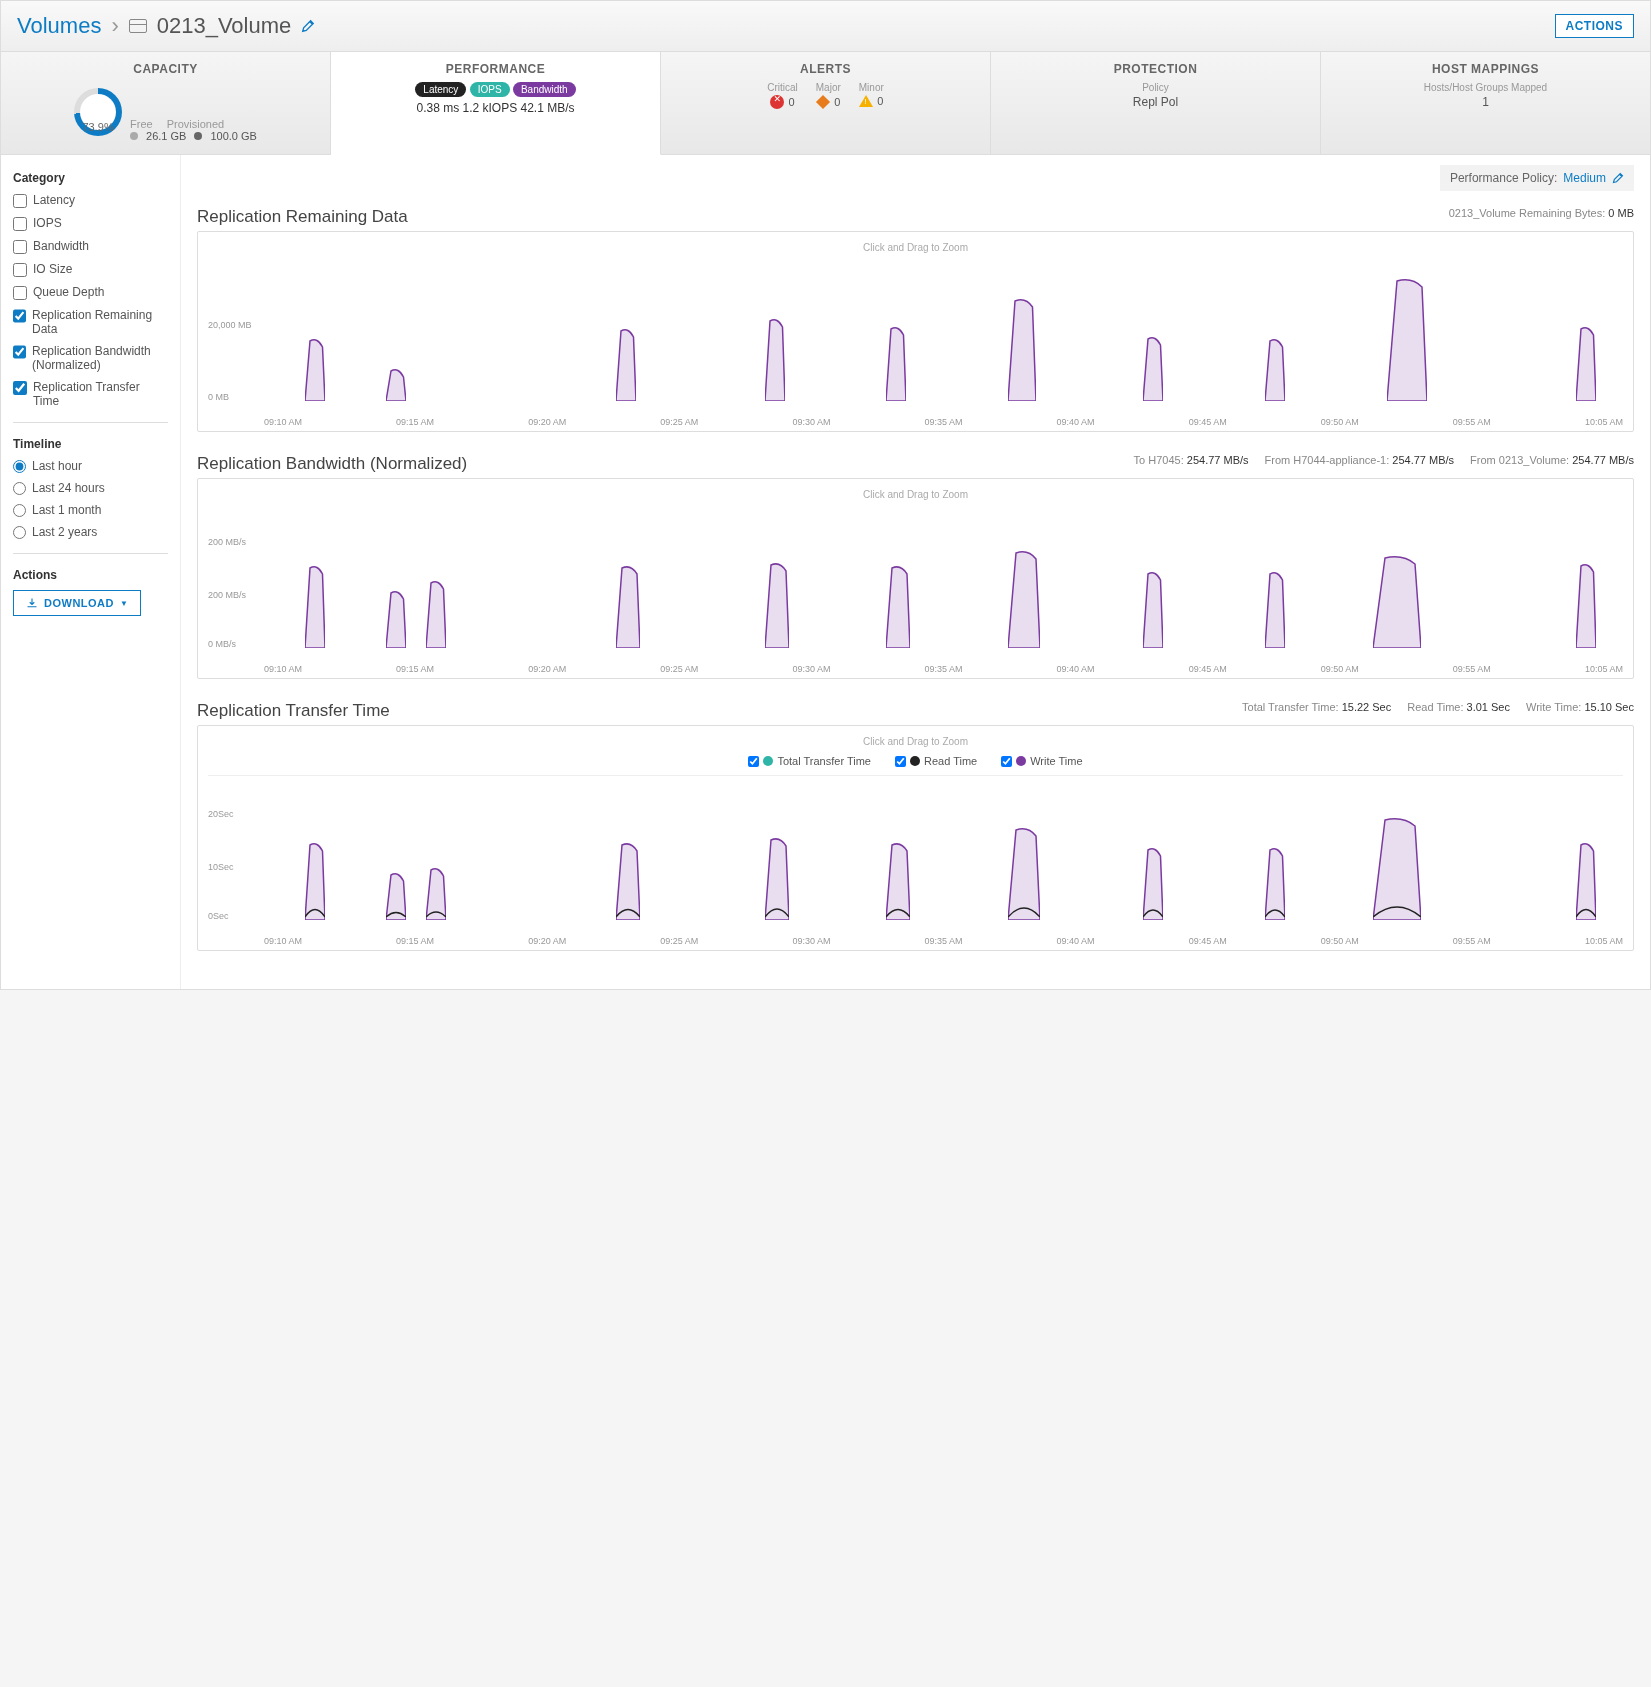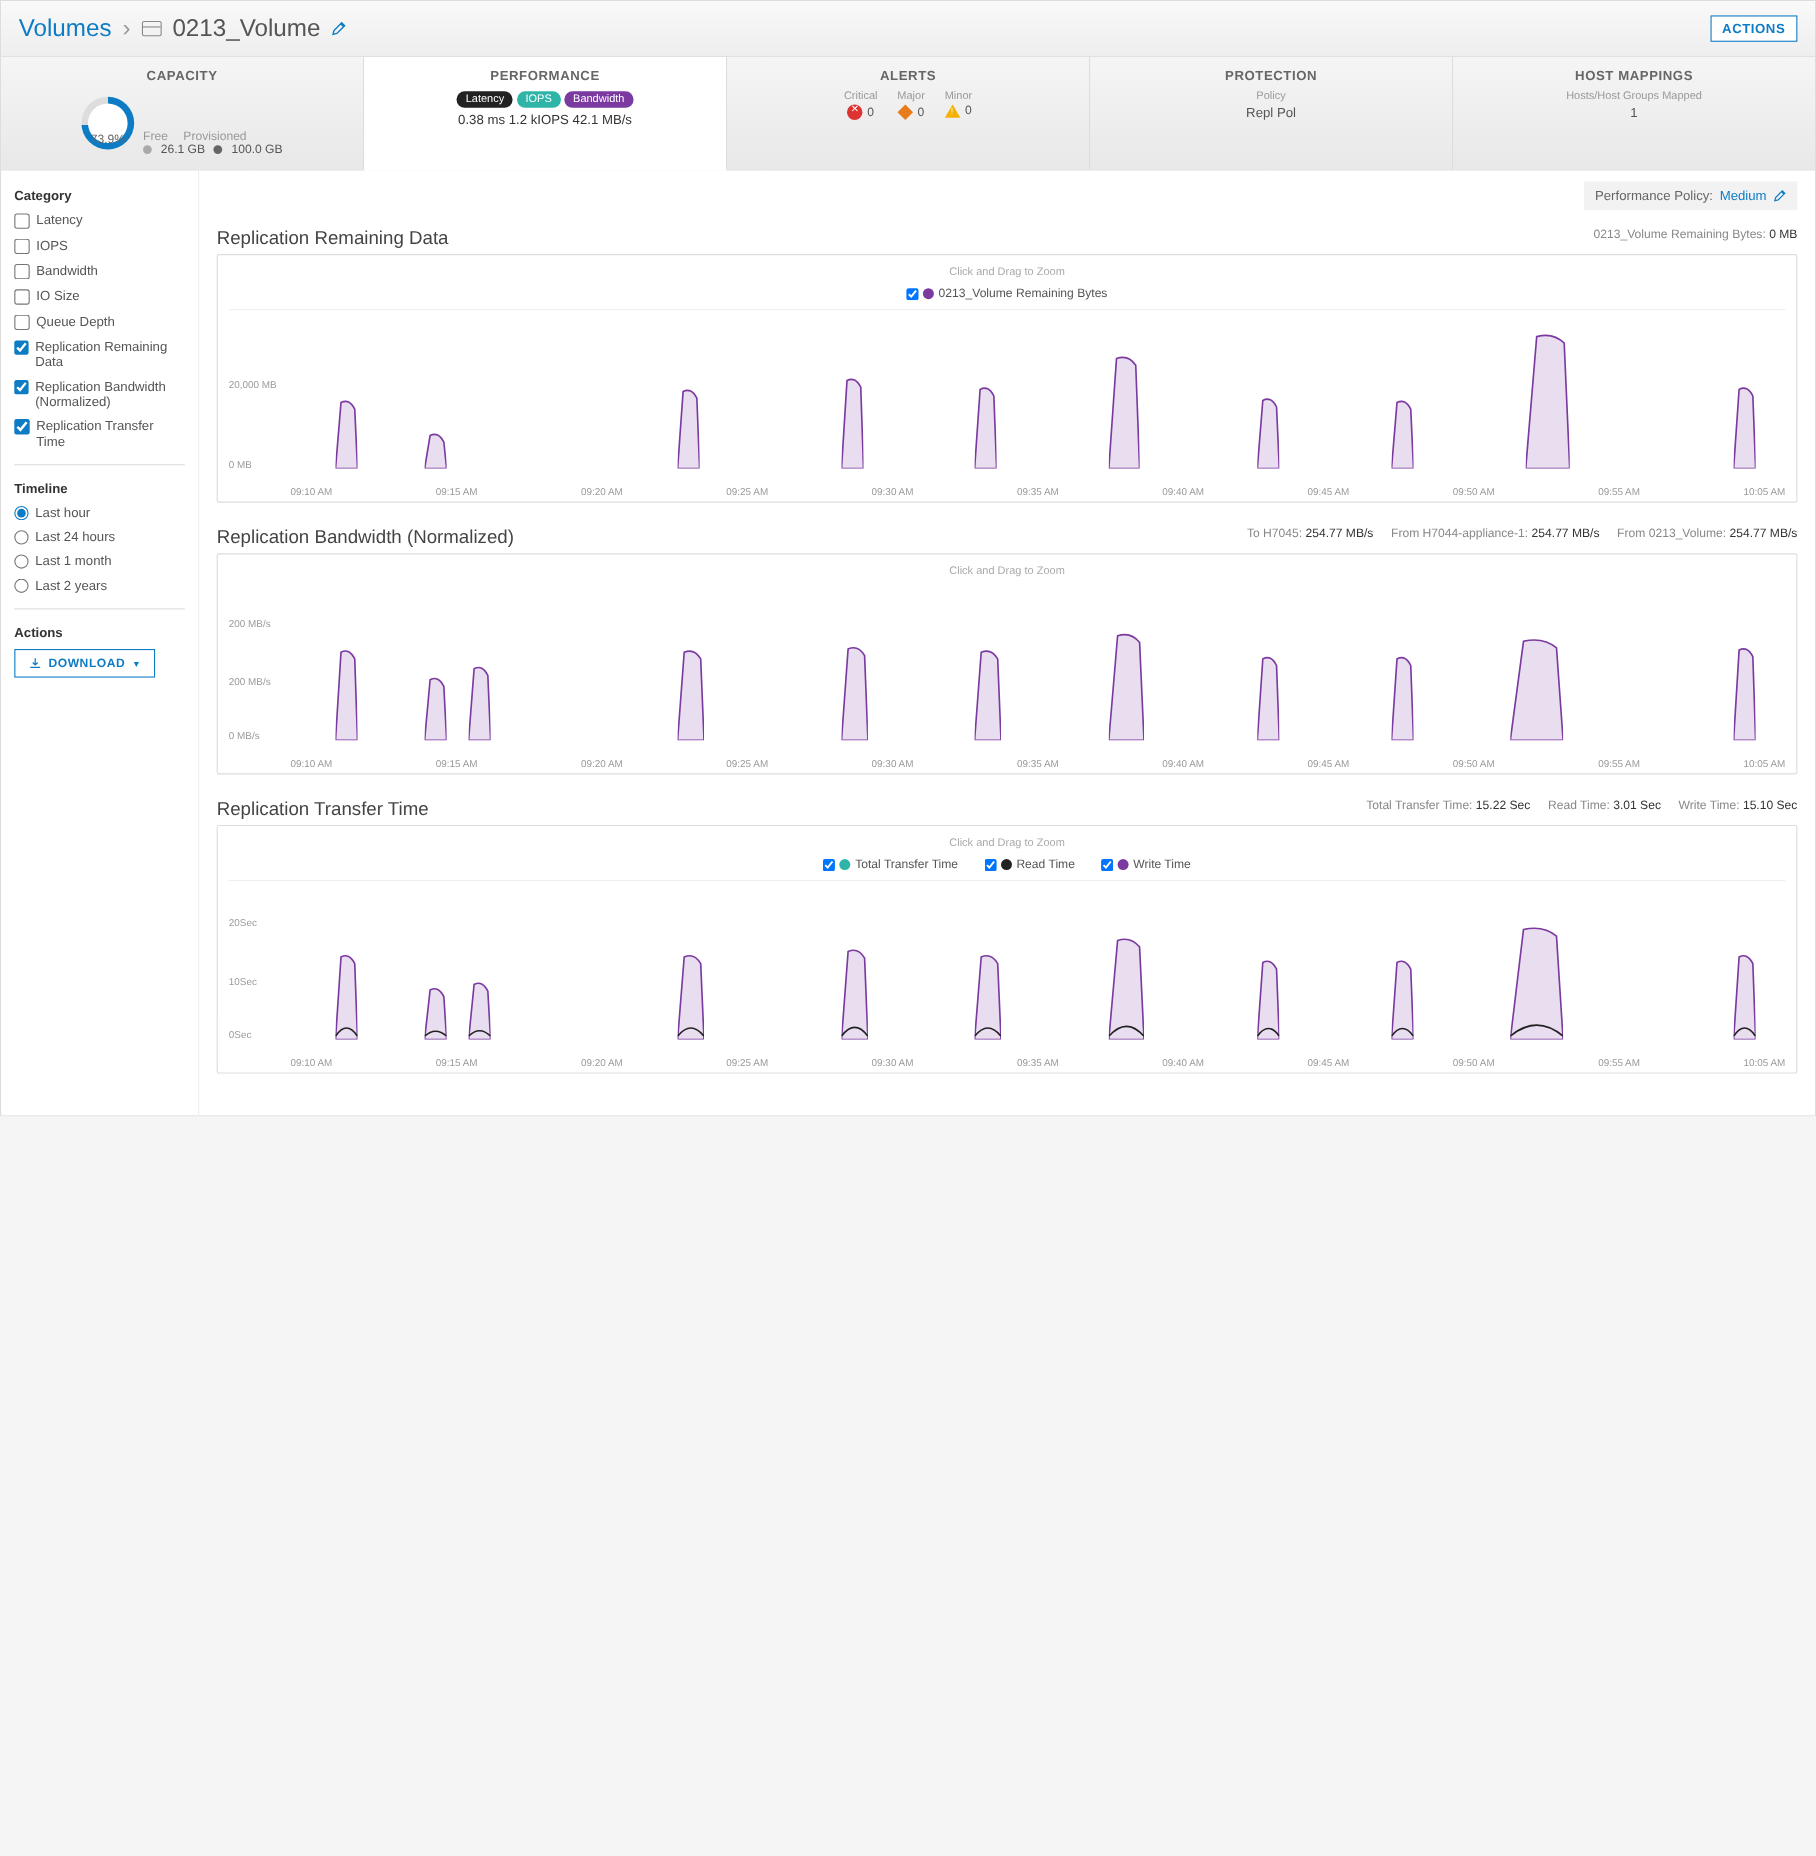--- a/index.html
+++ b/index.html
@@ -261,27 +261,20 @@
 
       <div class="chart-block">
         <div class="chart-head">
           <div class="chart-title">Replication Remaining Data</div>
           <div class="chart-meta">
               <span><span class="k">0213_Volume Remaining Bytes:</span> <span class="v">0 MB</span></span>
             </div>
         </div>
         <div class="chart-box">
           <div class="zoom-hint">Click and Drag to Zoom</div>
-          <div class="legend" id="legend1">
-              <label>
-                <input type="checkbox" checked="" style="">
-                <span class="ldot purple"></span>
-                <span>0213_Volume Remaining Bytes</span>
-              </label>
-            </div>
           <div class="plot">
             <div class="ytick" style="top:40%">20,000 MB</div>
             <div class="ytick" style="top:88%">0 MB</div>
             <div class="plot-inner" id="plot1">
                 <div class="spike" style="left: 3%;">
                   <svg width="20" height="130" viewBox="0 0 20 130" style="display:block">
                     <path d="M0 130 L5 70 Q12.5 66 17.5 76 L20 130 Z"></path>
                   </svg>
                 </div>
                 <div class="spike" style="left: 9%;">

